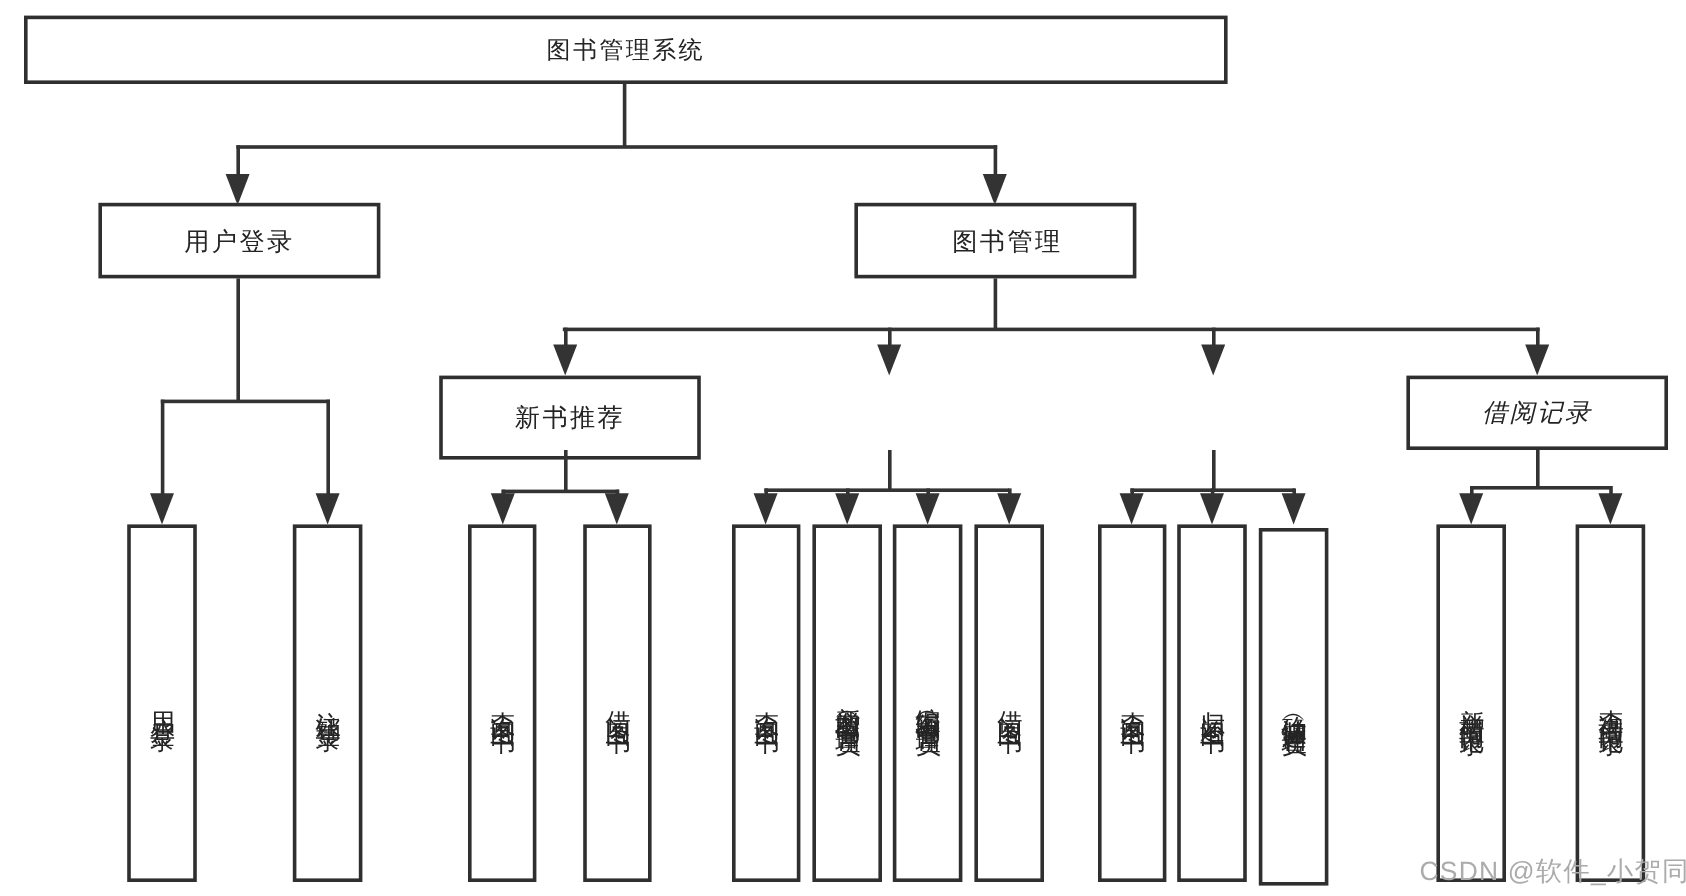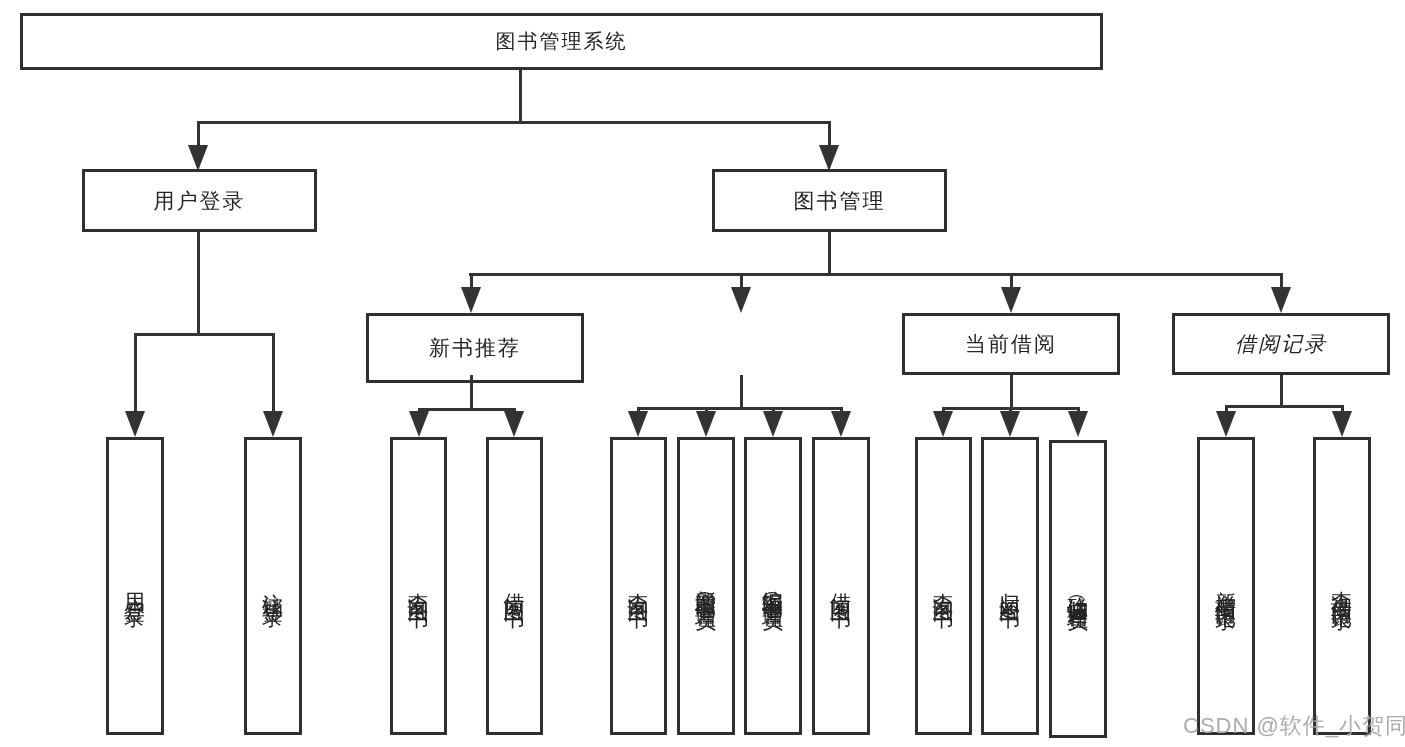--- a/index.html
+++ b/index.html
@@ -63,21 +63,21 @@
     letter-spacing: 1px;
     z-index: 10;
     white-space: nowrap;
   }
 </style>
 </head>
 <body>
 
 <div id="canvas">
 
-  <div class="node" style="left:20px; top:13px; width:1083px; height:57px; font-size:20px;">图书管理系统</div>
+  <div class="node" style="left:20px; top:13px; width:1003px; height:57px; font-size:20px;">图书管理系统</div>
 
   <div class="vl" style="left:519px; top:70px;  height:52px;"></div>
   <div class="hl" style="left:197px; top:121px; width:634px;"></div>
   <div class="vl" style="left:197px; top:121px; height:28px;"></div>
   <div class="arr" style="left:188px; top:145px;"></div>
   <div class="vl" style="left:828px; top:121px; height:28px;"></div>
   <div class="arr" style="left:819px; top:145px;"></div>
 
   <div class="node" style="left:82px; top:169px; width:235px; height:63px;">用户登录</div>
   <div class="node" style="left:712px; top:169px; width:235px; height:63px;padding-left:20px;">图书管理</div>
@@ -94,21 +94,20 @@
   <div class="vl" style="left:470px;  top:273px; height:16px;"></div>
   <div class="arr" style="left:461px;  top:287px;"></div>
   <div class="vl" style="left:740px;  top:273px; height:16px;"></div>
   <div class="arr" style="left:731px;  top:287px;"></div>
   <div class="vl" style="left:1010px; top:273px; height:16px;"></div>
   <div class="arr" style="left:1001px; top:287px;"></div>
   <div class="vl" style="left:1280px; top:273px; height:16px;"></div>
   <div class="arr" style="left:1271px; top:287px;"></div>
 
   <div class="node" style="left:366px;  top:313px; width:218px; height:70px;">新书推荐</div>
-  <div class="node" style="left:902px;  top:313px; width:218px; height:62px;">当前借阅</div>
   <div class="node" style="left:1172px; top:313px; width:218px; height:62px;font-style:italic;">借阅记录</div>
 
   <div class="vl" style="left:470px; top:375px; height:35px;"></div>
   <div class="hl" style="left:418px; top:408px; width:98px;"></div>
   <div class="vl" style="left:418px; top:408px; height:8px;"></div>
   <div class="arr" style="left:409px; top:411px;"></div>
   <div class="vl" style="left:513px; top:408px; height:8px;"></div>
   <div class="arr" style="left:504px; top:411px;"></div>
 
   <div class="vl" style="left:740px; top:375px; height:34px;"></div>

